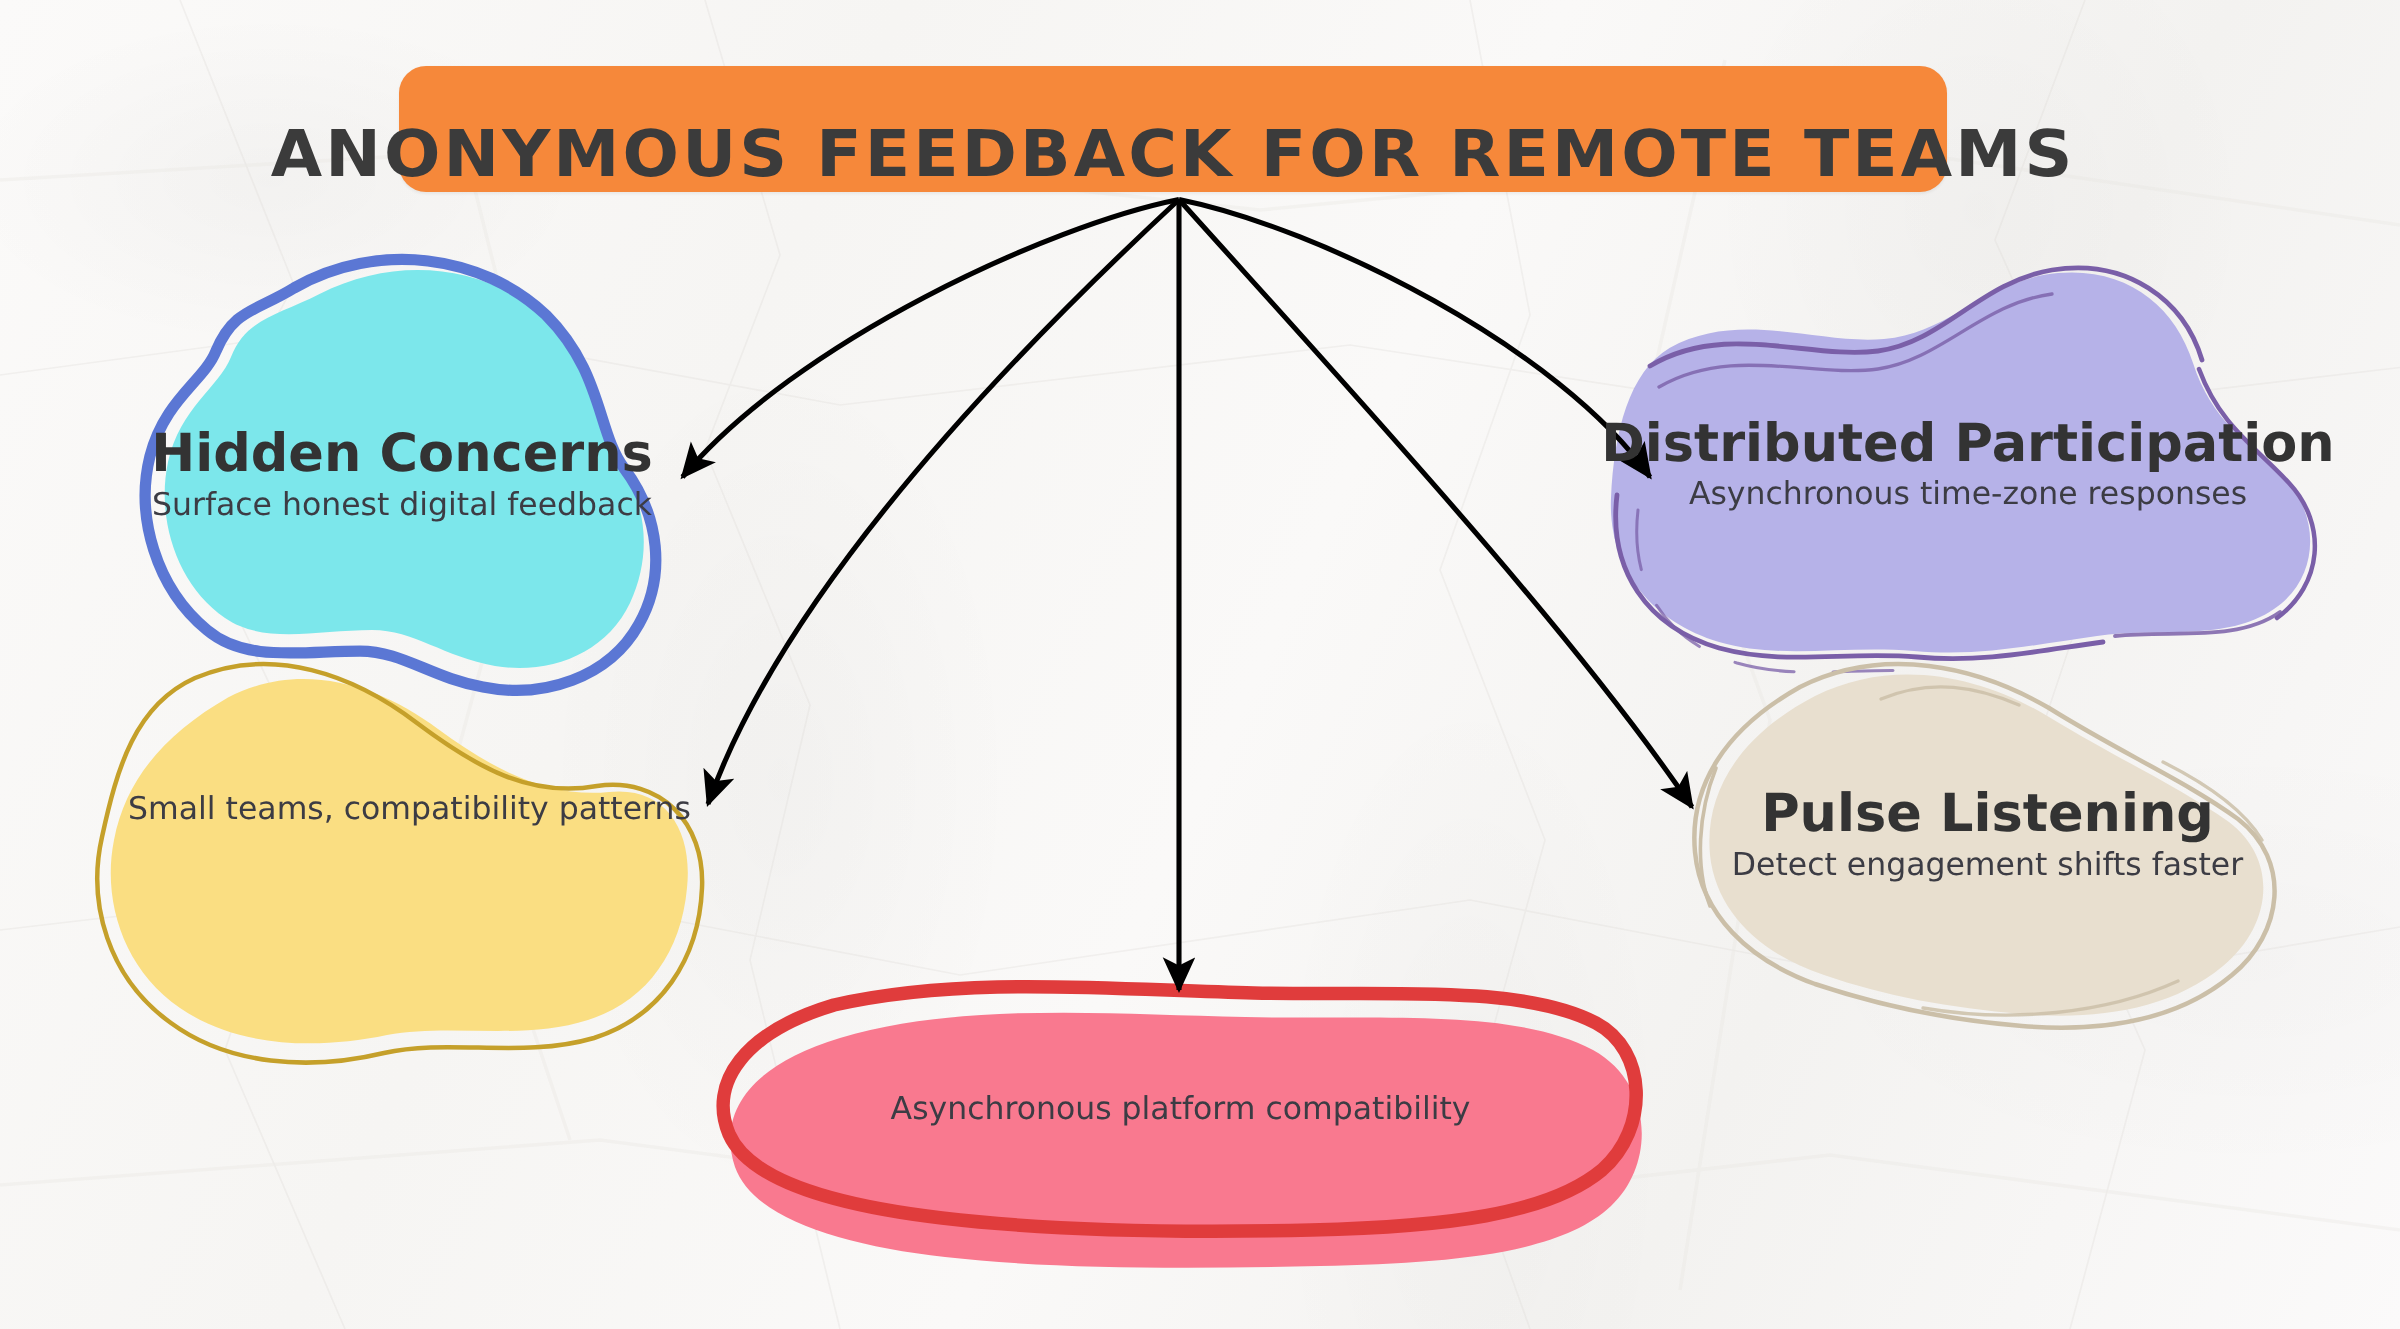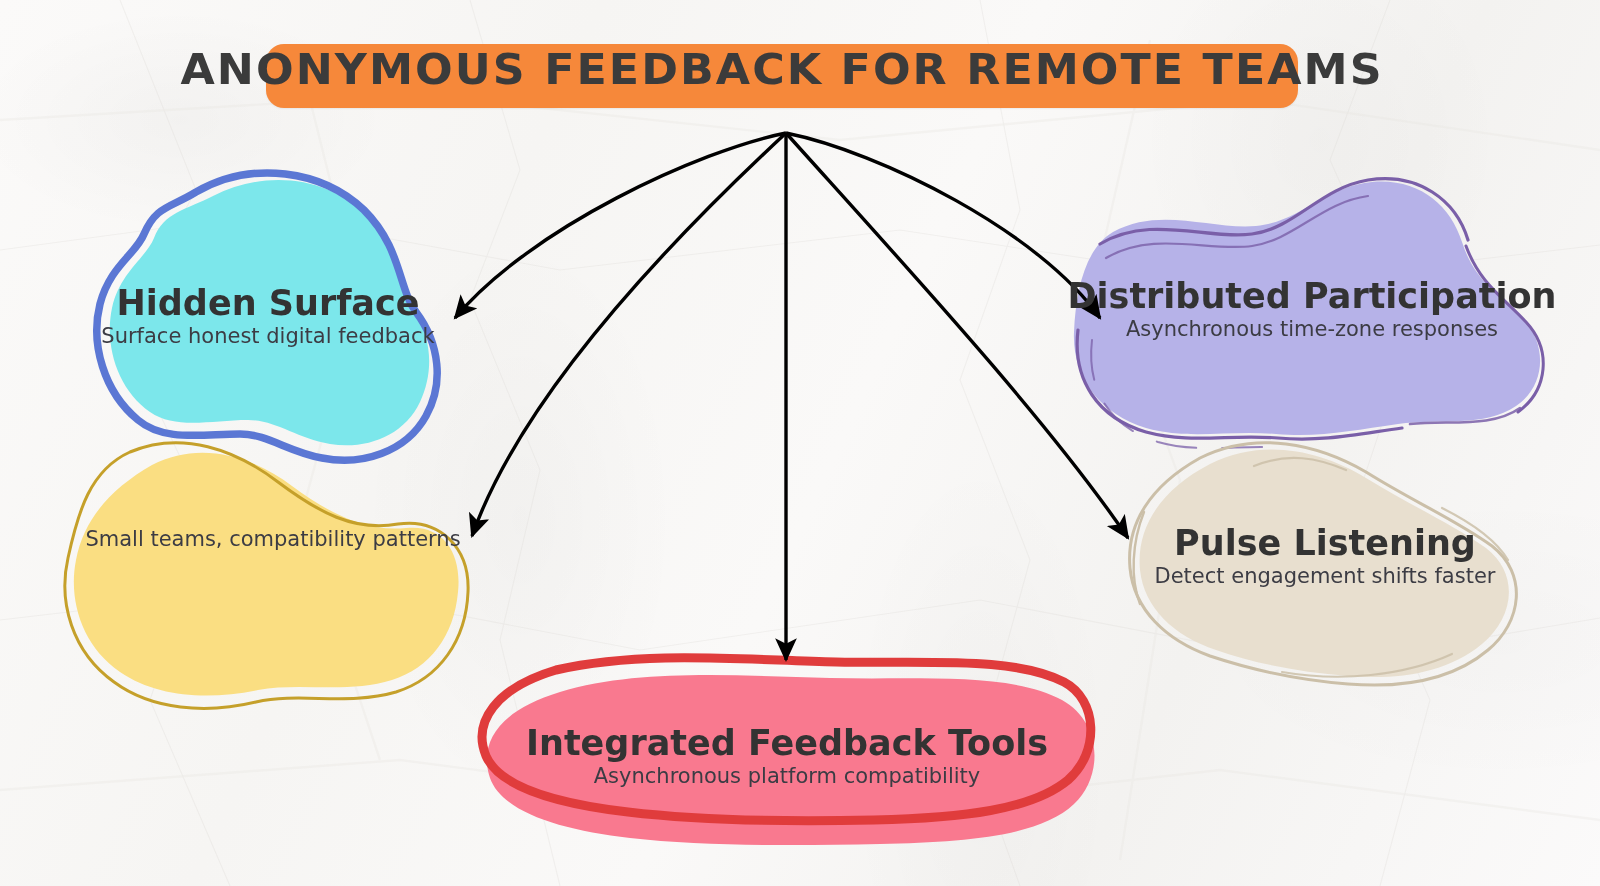--- a/index.html
+++ b/index.html
@@ -25,24 +25,24 @@
   
   .paper-texture{
     position:absolute;inset:0;
     pointer-events:none;
     opacity:.55;
   }
   
   #title-banner{
     position:absolute;
     left:266px;top:44px;
-    width:1032px;height:64px;
+    width:1032px;height:84px;
     background:#f6883a;
     border-radius:18px;
-    display:flex;align-items:flex-start;justify-content:center;
+    display:flex;align-items:flex-end;justify-content:center;
     box-shadow:0 1px 2px rgba(0,0,0,.06);
   }
   #title-text{
     font-family:"DejaVu Sans", sans-serif;
     font-weight:bold;
     font-size:43px;
     letter-spacing:2.0px;
     color:#3b3b3b;
     text-transform:uppercase;
     transform:scaleX(1.03);
@@ -199,30 +199,29 @@
       <path d="M 786 133 C 900 260 1048 420 1128 538"></path>
       <path d="M 786 133 C 880 152 1040 232 1100 318"></path>
     </g>
   </svg>
 
   <div id="title-banner">
     <span id="title-text">ANONYMOUS FEEDBACK FOR REMOTE TEAMS</span>
   </div>
 
   <div class="node-label" id="label-hidden-concerns">
-    <div class="node-title">Hidden Surface</div>
+    <div class="node-title">Hidden Concerns</div>
     <div class="node-sub">Surface honest digital feedback</div>
   </div>
 
   <div class="node-label" id="label-anonymity-risks">
     <div class="node-sub">Small teams, compatibility patterns</div>
   </div>
 
   <div class="node-label" id="label-integrated-feedback-tools">
-    <div class="node-title">Integrated Feedback Tools</div>
     <div class="node-sub">Asynchronous platform compatibility</div>
   </div>
 
   <div class="node-label" id="label-distributed-participation">
     <div class="node-title">Distributed Participation</div>
     <div class="node-sub">Asynchronous time-zone responses</div>
   </div>
 
   <div class="node-label" id="label-pulse-listening">
     <div class="node-title">Pulse Listening</div>

